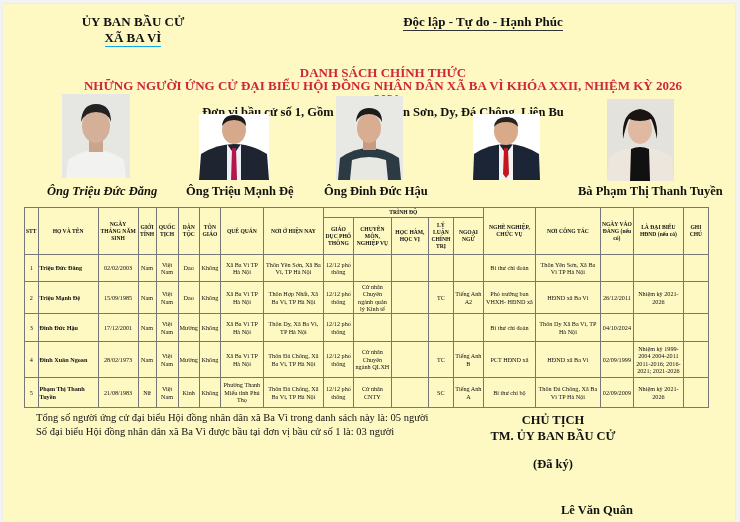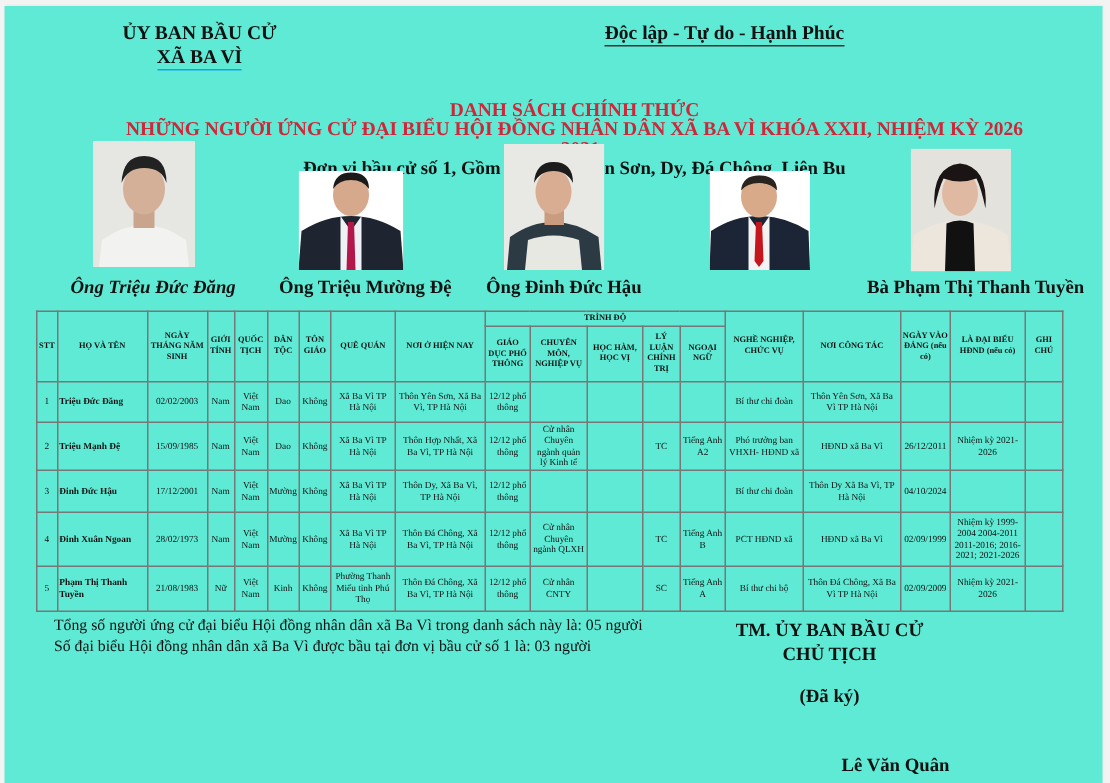--- a/index.html
+++ b/index.html
@@ -1,18 +1,18 @@
 <!DOCTYPE html>
 <html><head>
 <meta charset="utf-8">
 <style>
   html, body { margin:0; padding:0; }
   body { width:740px; height:522px; background:#f3f3f3; overflow:hidden; position:relative;
          font-family:"Liberation Serif", "DejaVu Serif", serif; color:#111; }
-  .page { position:absolute; left:3px; top:4px; width:732px; height:518px; background:#5eead4;
+  .page { position:absolute; left:3px; top:4px; width:732px; height:518px; background:#fef9c3;
           box-shadow:0 0 2px rgba(0,0,0,0.08); }
   .hdr-left { position:absolute; left:60px; top:10px; width:140px; text-align:center; font-weight:bold; font-size:13px; line-height:16px; }
   .hdr-left .u { display:inline-block; border-bottom:1px solid #0ea5e9; }
   .hdr-right { position:absolute; left:330px; top:10px; width:300px; text-align:center; font-weight:bold; font-size:13px; line-height:16px; }
   .hdr-right .u { display:inline-block; border-bottom:1px solid #333; }
   .title-block { position:absolute; left:80px; top:49px; width:600px; text-align:center; font-weight:bold;margin-top:13px; }
   .t1 { color:#d0263a; font-size:13px; line-height:13px; }
   .t2 { color:#d0263a; font-size:13px; line-height:13px; }
   .t3 { font-size:12.5px; line-height:14px; }
   .photo { position:absolute; overflow:hidden; }
@@ -93,21 +93,21 @@
     <svg width="67" height="82" viewBox="0 0 67 82">
       <rect width="67" height="82" fill="#e4e2dd"></rect>
       <path d="M0 82 L2 58 Q16 48 33 48 Q50 48 65 58 L67 82Z" fill="#ede6dc"></path>
       <path d="M24 50 Q33 46 42 50 L43 82 L23 82Z" fill="#111"></path>
       <ellipse cx="33" cy="30" rx="12" ry="15" fill="#e0b9a2"></ellipse>
       <path d="M16 40 Q14 12 33 10 Q52 12 50 40 Q47 26 44 20 Q33 24 22 20 Q19 26 16 40Z" fill="#1a1514"></path>
     </svg>
   </div>
 
   <div class="cap" style="left:44px;top:180px;font-style:italic;">Ông Triệu Đức Đăng</div>
-  <div class="cap" style="left:183px;top:180px;">Ông Triệu Mường Đệ</div>
+  <div class="cap" style="left:183px;top:180px;">Ông Triệu Mạnh Đệ</div>
   <div class="cap" style="left:321px;top:180px;">Ông Đinh Đức Hậu</div>
   <div class="cap" style="left:575px;top:180px;">Bà Phạm Thị Thanh Tuyền</div>
 
   <table class="main">
     <colgroup>
       <col style="width:13px">
         <col style="width:60px">
         <col style="width:40px">
         <col style="width:18px">
       <col style="width:22px">
@@ -260,18 +260,18 @@
       </tr>
     </tbody>
   </table>
 
   <div class="summary">
     <div>Tổng số người ứng cử đại biểu Hội đồng nhân dân xã Ba Vì trong danh sách này là: 05 người</div>
     <div>Số đại biểu Hội đồng nhân dân xã Ba Vì được bầu tại đơn vị bầu cử số 1 là: 03 người</div>
   </div>
 
   <div class="sign">
+    <div>CHỦ TỊCH</div>
     <div>TM. ỦY BAN BẦU CỬ</div>
-    <div>CHỦ TỊCH</div>
     <div style="margin-top:12px;">(Đã ký)</div>
     <div style="margin-top:30px;text-align:right;">Lê Văn Quân</div>
   </div>
 </div>
 
 </body></html>

